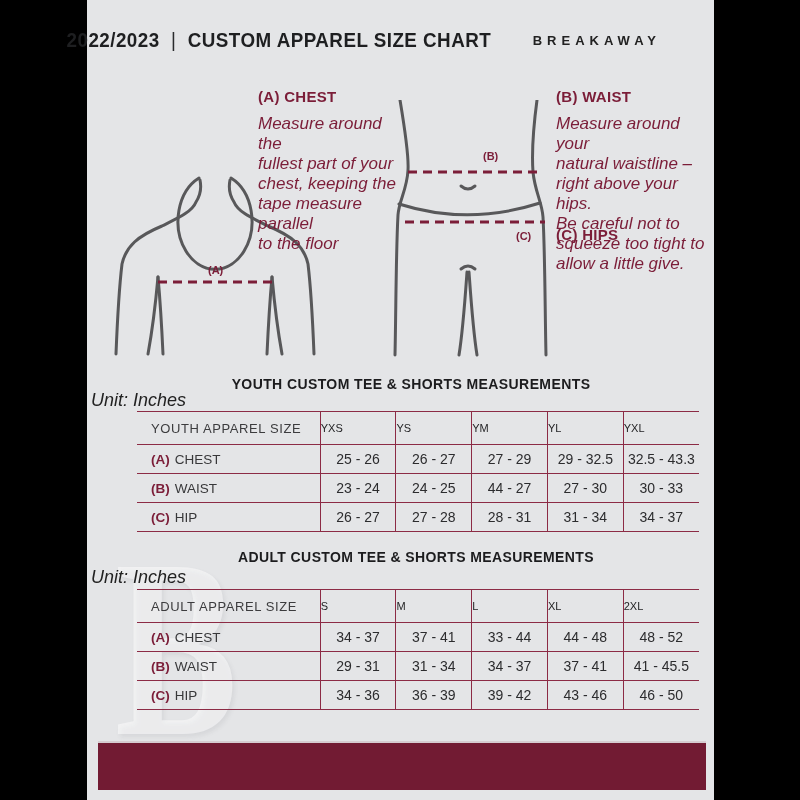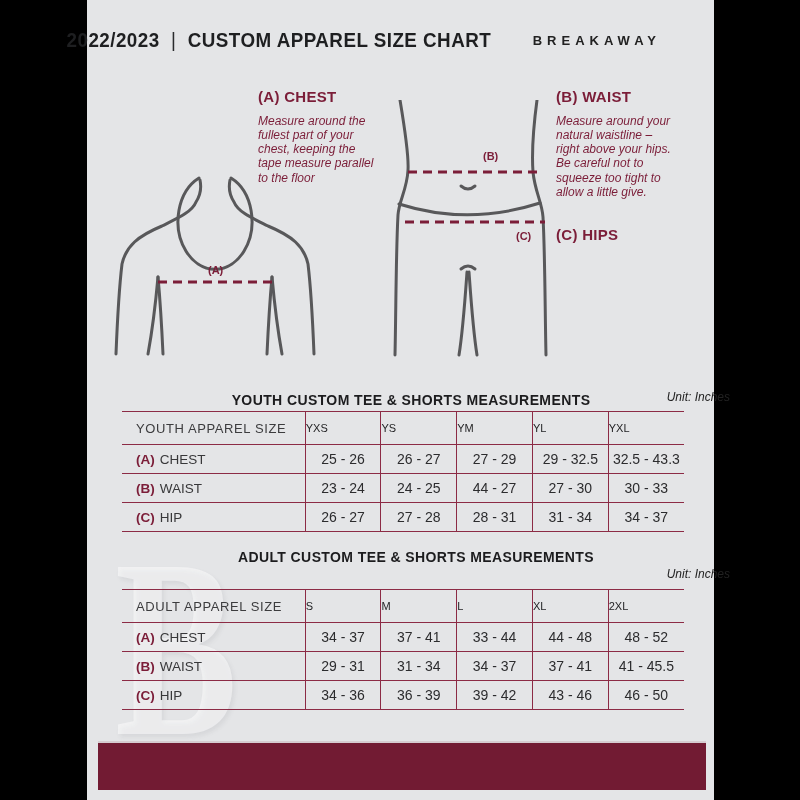--- a/index.html
+++ b/index.html
@@ -28,36 +28,36 @@
   .svg-lower  { position:absolute; left:306px; top:100px; }
   .body-line { fill:none; stroke:#58585a; stroke-width:3; stroke-linecap:round; }
   .dash-line { fill:none; stroke:#7b1d38; stroke-width:3; stroke-dasharray:9 6; }
   .svg-label { font-family:"Liberation Sans",sans-serif; font-weight:bold;
                font-size:11px; fill:#7b1d38; }
 
   
   .info { position:absolute; z-index:1; }
   .info h3 { font-size:15px; font-weight:bold; color:#7b1d38; letter-spacing:.3px;
              margin-bottom:9px; }
-  .info p  { font-size:12px; font-style:italic; color:#7b1d38; line-height:1.18;
+  .info p  { font-size:17px; font-style:italic; color:#7b1d38; line-height:1.18;
              white-space:pre-line; }
   .info-chest { left:171px; top:88px;  width:140px; }
   .info-waist { left:469px; top:88px;  width:152px; }
   .info-hips  { left:469px; top:226px; width:158px; }
 
   
   .sec-title { position:absolute; left:0; width:627px; text-align:center;
                font-size:14px; font-weight:bold; color:#1c1c1e; letter-spacing:.4px; z-index:1; }
-  .sec-unit  { position:absolute; left:16px; width:627px; text-align:right;
-               font-size:12px; font-style:italic; color:#222; z-index:1; }
-  .t-youth-title { top:392px;padding-left:21px; }  .t-youth-unit { top:390px; }
+  .sec-unit  { position:absolute; left:4px; width:627px; text-align:left;
+               font-size:18px; font-style:italic; color:#222; z-index:1; }
+  .t-youth-title { top:376px;padding-left:21px; }  .t-youth-unit { top:390px; }
   .t-adult-title { top:549px;padding-left:31px; }  .t-adult-unit { top:567px; }
 
   
-  table { position:absolute; left:35px; width:562px; border-collapse:collapse;
+  table { position:absolute; left:50px; width:562px; border-collapse:collapse;
           table-layout:fixed; background:transparent; z-index:1; }
   .tbl-youth { top:411px; } .tbl-adult { top:589px; }
   col.c-label { width:32.6%; }
   col.c-size  { width:13.48%; }
   tr { border-bottom:1.5px solid #8c2b45; }
   thead tr { border-top:1.5px solid #8c2b45; }
   th, td { border-left:1.5px solid #8c2b45; background:transparent; }
   th:first-child, td:first-child { border-left:none; }
   th { height:33px; font-size:11px; font-weight:normal; color:#1f1f21; text-align:left; }
   th.lbl { font-weight:normal; font-size:13px; color:#3c3c3e; text-align:left;

